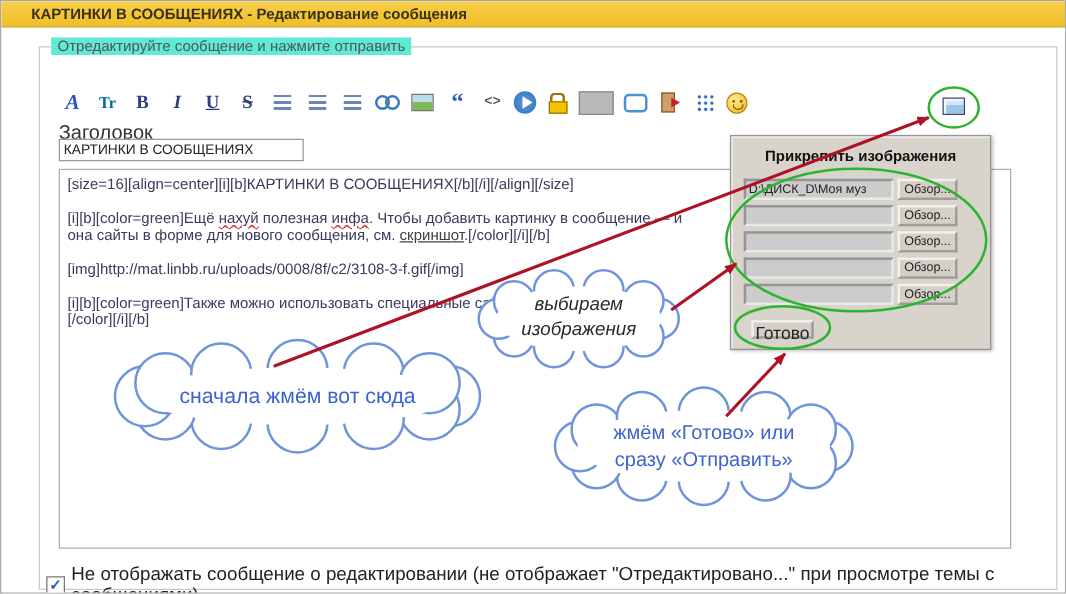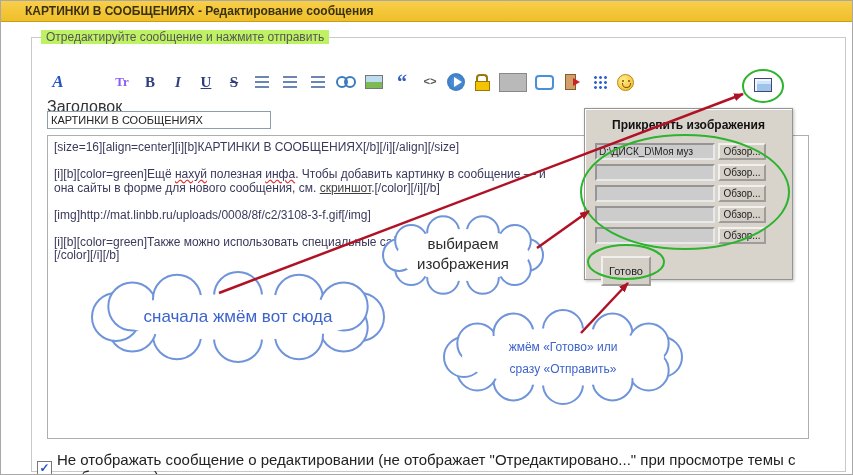--- a/index.html
+++ b/index.html
@@ -7,29 +7,29 @@
         box-sizing:border-box;overflow:hidden;font-family:"Liberation Sans",sans-serif;}
 
   
   .title-bar{position:absolute;left:0;top:0;width:100%;height:21px;
     background:linear-gradient(#f8cf4a,#efbe2a);border-bottom:1px solid #c79e14;
     display:flex;align-items:center;box-sizing:border-box;}
   .title-bar span{font-size:12px;font-weight:bold;color:#3a3110;padding-left:8px;margin-left:16px;}
 
   
   .fset{position:absolute;left:30px;top:36px;width:813px;height:433px;border:1px solid #c9c9c9;}
-  .fset-legend{position:absolute;left:40px;top:29px;background:#bef264;padding:0 5px;
+  .fset-legend{position:absolute;left:40px;top:29px;background:#5eead4;padding:0 5px;
     font-size:12px;color:#555;}
 
   
   .toolbar{position:absolute;left:46px;top:68px;height:26px;display:flex;gap:6px;align-items:center;}
   .tb-icon{width:22px;height:22px;display:inline-flex;align-items:center;justify-content:center;
     cursor:pointer;box-sizing:border-box;flex:0 0 auto;}
   .tb-fontcolor{color:#2753c4;font:italic bold 17px "Liberation Serif",serif;}
-  .tb-fontface{color:#8b5cf6;font:bold 13px "Liberation Serif",serif;margin-left:36px;}
+  .tb-fontface{color:#0369a1;font:bold 13px "Liberation Serif",serif;}
   .tb-bold{font:bold 15px "Liberation Serif",serif;color:#2e3e7e;}
   .tb-italic{font:italic bold 15px "Liberation Serif",serif;color:#2e3e7e;}
   .tb-underline{font:bold 15px "Liberation Serif",serif;text-decoration:underline;color:#2e3e7e;}
   .tb-strike{font:bold 15px "Liberation Serif",serif;text-decoration:line-through;color:#2e3e7e;}
   .tb-bars::before{content:"";width:14px;height:12px;
     background:repeating-linear-gradient(#6c86b4 0 2px,transparent 2px 5px);}
   .tb-chain{position:relative;}
   .tb-chain::before,.tb-chain::after{content:"";position:absolute;width:8px;height:8px;
     border:2px solid #3a7abf;border-radius:50%;top:5px;}
   .tb-chain::before{left:1px;}.tb-chain::after{left:9px;}
@@ -57,21 +57,21 @@
   .tb-smiley::before{content:"";position:absolute;top:5px;left:4px;width:2px;height:2px;
     background:#7a5200;border-radius:50%;box-shadow:6px 0 #7a5200;}
   .tb-smiley::after{content:"";position:absolute;left:4px;top:8px;width:7px;height:4px;
     border:1px solid #7a5200;border-top:none;border-radius:0 0 8px 8px;}
   .tb-attach{position:absolute;left:751px;top:73px;}
   .tb-attach::before{content:"";width:16px;height:12px;border:1px solid #447;
     background:linear-gradient(#cfe4ff 0 5px,#9ec5e8 5px);box-shadow:inset 2px 2px 0 #eef6ff;}
 
   
   .subject-label{position:absolute;left:46px;top:97px;font-size:16px;font-weight:normal;color:#333;}
-  .subject-input{position:absolute;left:46px;top:110px;width:224px;height:18px;box-sizing:border-box;
+  .subject-input{position:absolute;left:46px;top:110px;width:196px;height:18px;box-sizing:border-box;
     border:1px solid #8f9cab;font-size:11px;padding:1px 3px;color:#222;font-family:"Liberation Sans",sans-serif;}
 
   
   .message{position:absolute;left:46px;top:134px;width:762px;height:304px;box-sizing:border-box;
     border:1px solid #aeaeae;background:#fff;padding:5px 6px;font-size:12px;line-height:13.5px;
     color:#3a3a5c;overflow:hidden;cursor:text;}
   .ta-line{min-height:13.5px;white-space:pre;}
   .seg-wavy{text-decoration:underline;text-decoration-style:wavy;text-decoration-color:#e03030;}
   .seg-link{color:#404040;text-decoration:underline;}
 
@@ -87,26 +87,26 @@
     background:#d8d4cc;border:1px solid #949494;box-shadow:inset 1px 1px 0 #fff,1px 1px 3px rgba(0,0,0,.25);
     box-sizing:border-box;}
   .attach-title{margin:9px 6px 0;text-align:center;font-size:12px;font-weight:bold;color:#111;}
   .attach-rows{margin:11px 8px 0 10px;}
   .attach-row{display:flex;gap:3px;margin-bottom:4px;align-items:center;}
   .file-input{width:120px;height:17px;box-sizing:border-box;border:2px inset #e9e9e9;background:#cccccc;
     font-size:10px;padding:0 2px;color:#222;font-family:"Liberation Sans",sans-serif;}
   .win-btn{background:#d4d0c8;border:2px outset #f2f0ec;font-size:10px;color:#222;cursor:pointer;
     font-family:"Liberation Sans",sans-serif;padding:0;}
   .browse-btn{width:48px;height:17px;}
-  .done-btn{width:50px;height:30px;margin:8px 0 0 16px;font-size:11px;}
+  .done-btn{width:50px;height:15px;margin:8px 0 0 16px;font-size:14px;}
 
   
   #overlay{position:absolute;left:0;top:0;z-index:10;pointer-events:none;}
   .cloud-text{position:absolute;z-index:11;text-align:center;color:#3d63cc;pointer-events:none;}
-  .cloud-text.dark{color:#2b2b2b;}
+  .cloud-text.dark{color:#2b2b2b;font-style:italic;}
 </style>
 </head>
 <body>
 
 <div class="page">
 
   <div class="title-bar">
     <span>КАРТИНКИ В СООБЩЕНИЯХ - Редактирование сообщения</span>
   </div>
 
@@ -243,18 +243,18 @@
       <line x1="580" y1="332" x2="627" y2="282" stroke="#b01225" stroke-width="2.5" marker-end="url(#ah)"></line>
     </svg>
 
   <div class="cloud-text" style="left:105px;top:306px;width:264px;font-size:17px;">
     <div>сначала жмём вот сюда</div>
   </div>
   <div class="cloud-text dark" style="left:395px;top:233px;width:134px;font-size:15px;line-height:20px;">
     <div>выбираем</div>
     <div>изображения</div>
   </div>
-  <div class="cloud-text" style="left:450px;top:335px;width:224px;font-size:12px;line-height:22px;">
+  <div class="cloud-text" style="left:450px;top:335px;width:224px;font-size:16px;line-height:22px;">
     <div>жмём «Готово» или</div>
     <div>сразу «Отправить»</div>
   </div>
 
 </div>
 
 </body></html>

